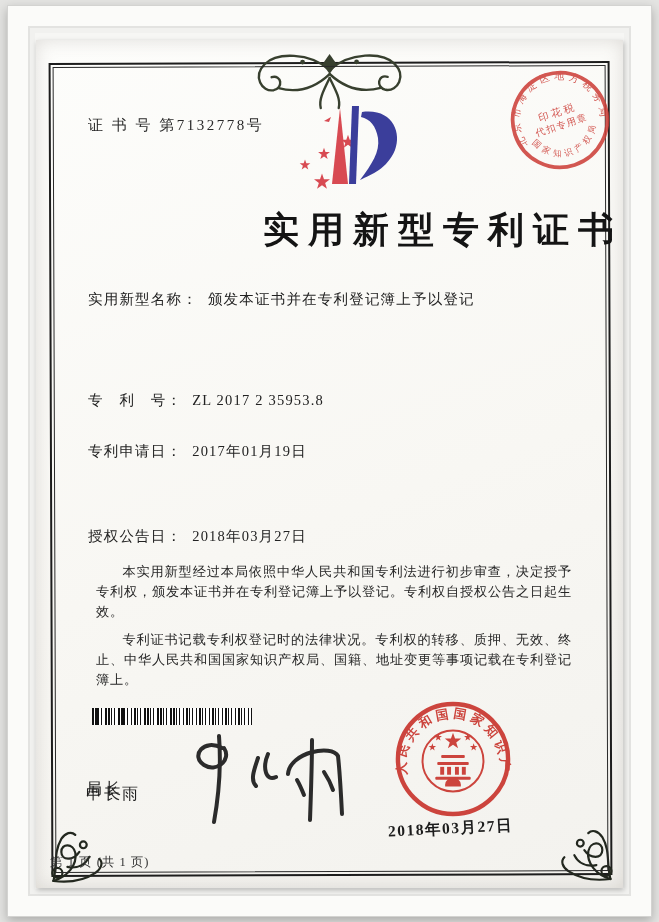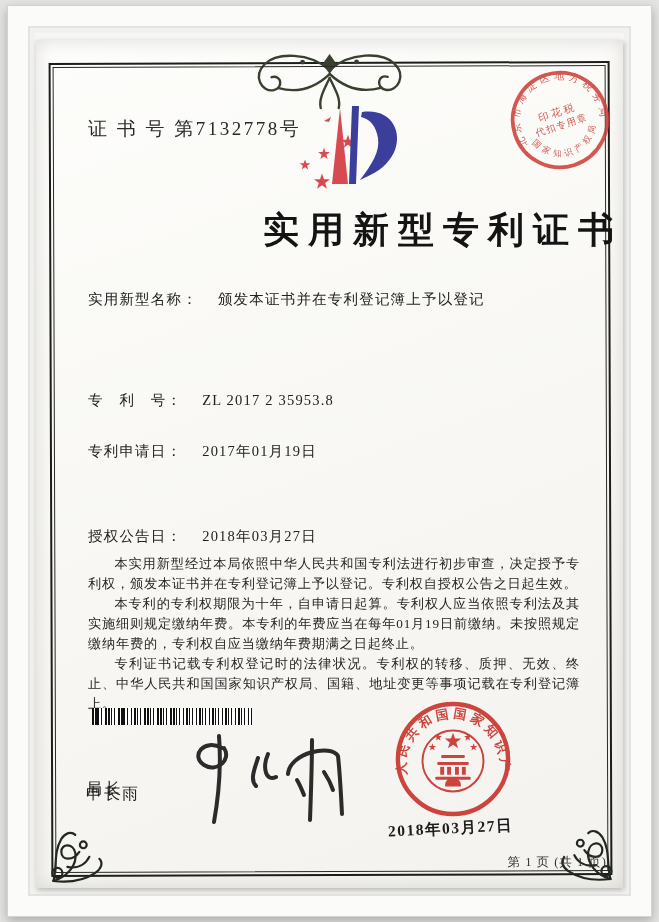--- a/index.html
+++ b/index.html
@@ -35,61 +35,61 @@
     content:'';position:absolute;inset:2px;border:1px solid #2a2a2a;
   }
   
   .top-ornament{position:absolute;left:50%;top:-16px;transform:translateX(-50%);}
   .corner-fl{position:absolute;bottom:-12px;}
   .corner-fl.left{left:-10px;}
   .corner-fl.right{right:-10px;transform:scaleX(-1);}
   
   .cert-no{
     position:absolute;left:52px;top:76px;
-    font-size:19px;letter-spacing:2.5px;color:#2a2a2a;
+    font-size:15px;letter-spacing:2.5px;color:#2a2a2a;
   }
   .logo{position:absolute;left:238px;top:52px;}
   .tax-stamp{
     position:absolute;left:472px;top:28px;width:104px;height:104px;
     transform:rotate(-18deg);opacity:.85;
   }
   .title{
     position:absolute;left:0;top:166px;width:100%;
     text-align:right;font-size:36px;font-weight:bold;
     letter-spacing:9px;color:#141414;
   }
   
   .row{position:absolute;left:52px;font-size:14.5px;letter-spacing:1.2px;color:#222;white-space:nowrap;}
-  .row .lab{margin-right:20px;}
+  .row .lab{margin-right:10px;}
   
   .body-text{
     position:absolute;left:52px;top:514px;width:492px;
     font-size:13.2px;line-height:20px;letter-spacing:.8px;
     text-align:justify;color:#262626;
   }
-  .body-text p{margin:0;text-indent:2em;}
+  .body-text p{margin:8px;text-indent:2em;}
   
   .barcode{
     position:absolute;left:56px;top:668px;width:160px;height:17px;
     background:repeating-linear-gradient(90deg,
       #111 0 1.5px,#fff 1.5px 3px,#111 3px 5.5px,#fff 5.5px 6.5px,
       #111 6.5px 7.5px,#fff 7.5px 9px,#111 9px 10px,#fff 10px 13px);
   }
   .director-label{position:absolute;left:50px;top:713px;font-size:16px;letter-spacing:3px;font-family:"Liberation Sans","DejaVu Sans",sans-serif;margin-top:26px;}
   .director-name{position:absolute;left:50px;top:744px;font-size:16px;letter-spacing:2px;font-family:"Liberation Sans","DejaVu Sans",sans-serif;}
   .signature{position:absolute;left:142px;top:692px;}
   .seal{position:absolute;left:358px;top:660px;width:118px;height:118px;opacity:.92;}
   .seal-date{
     position:absolute;left:352px;top:777px;width:175px;
     font-size:15.5px;font-weight:bold;letter-spacing:1.5px;color:#1c1c1c;
     transform:rotate(-3deg);white-space:nowrap;
   }
   .page-footer{
     position:absolute;left:14px;top:814px;width:557px;
-    text-align:right;font-size:12.5px;letter-spacing:1px;color:#333;
+    text-align:left;font-size:12.5px;letter-spacing:1px;color:#333;
   }
 </style>
 </head>
 <body>
 
 <div class="frame"></div>
 
 <div class="paper">
 
   <div class="inner-border">
@@ -176,21 +176,20 @@
   </div>
   <div class="row" style="top:402px">
     <span class="lab">专利申请日：</span><span>2017年01月19日</span>
   </div>
   <div class="row" style="top:487px">
     <span class="lab">授权公告日：</span><span>2018年03月27日</span>
   </div>
 
   <div class="body-text">
     <p>本实用新型经过本局依照中华人民共和国专利法进行初步审查，决定授予专利权，颁发本证书并在专利登记簿上予以登记。专利权自授权公告之日起生效。</p>
-    <p>本专利的专利权期限为十年，自申请日起算。专利权人应当依照专利法及其实施细则规定缴纳年费。本专利的年费应当在每年01月19日前缴纳。未按照规定缴纳年费的，专利权自应当缴纳年费期满之日起终止。</p>
     <p>专利证书记载专利权登记时的法律状况。专利权的转移、质押、无效、终止、中华人民共和国国家知识产权局、国籍、地址变更等事项记载在专利登记簿上。</p>
   </div>
 
   <div class="barcode"></div>
 
   <div class="director-label">局长</div>
   <div class="director-name">申长雨</div>
 
   <svg class="signature" width="185" height="100" viewBox="0 0 185 100">
     <g stroke="#161616" fill="none" stroke-width="4" stroke-linecap="round" opacity=".9">

